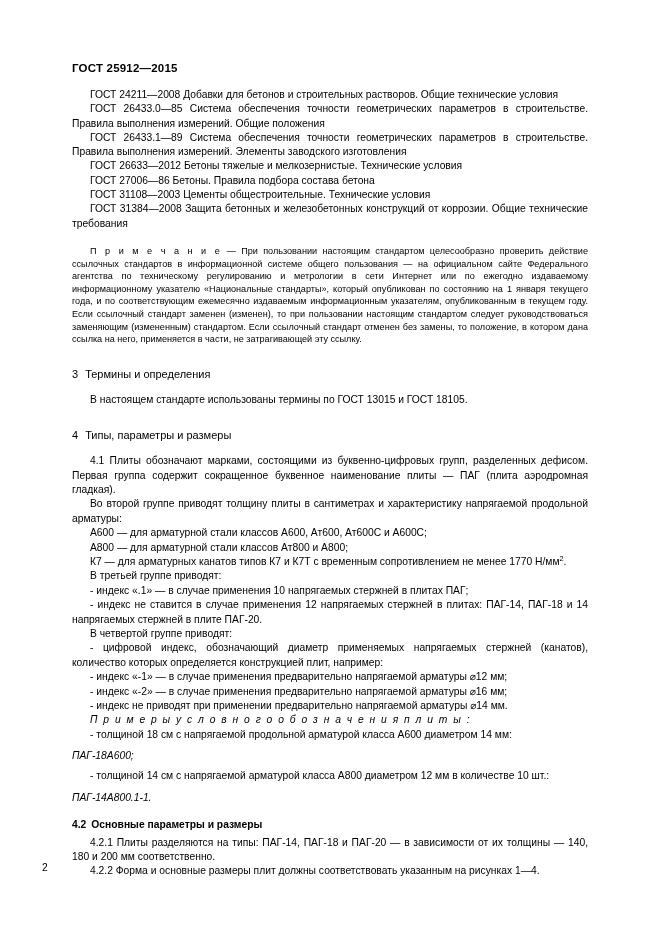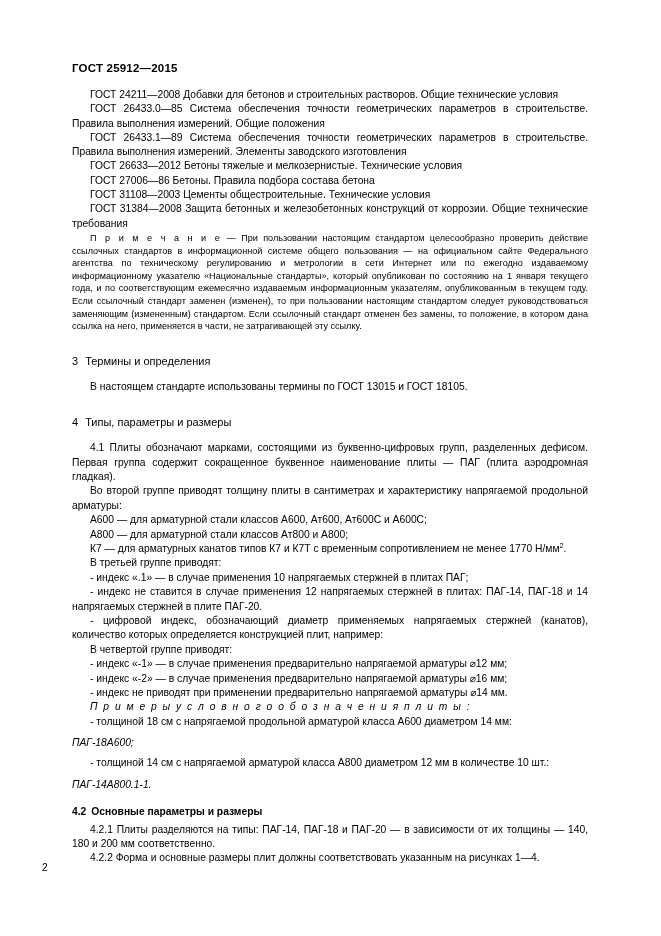--- a/index.html
+++ b/index.html
@@ -35,21 +35,21 @@
     width: 516px;
   }
   .std-line {
     font-size: 10.3px;
     line-height: 14.3px;
     text-indent: 18px;
     text-align: justify;
     margin: 0;
   }
   .note {
-    margin-top: 1px;
+    margin-top: 14px;
     font-size: 9.1px;
     line-height: 12.6px;
     text-align: justify;
     text-indent: 18px;
   }
   .spaced {
     letter-spacing: 1.6px;
   }
   .section-title {
     font-size: 11px;
@@ -133,22 +133,22 @@
     <div class="gap"></div>
 
     <p class="body-par">4.1  Плиты обозначают марками, состоящими из буквенно-цифровых групп, разделенных дефисом. Первая группа содержит сокращенное буквенное наименование плиты — ПАГ (плита аэродромная гладкая).</p>
     <p class="body-par">Во второй группе приводят толщину плиты в сантиметрах и характеристику напрягаемой продольной арматуры:</p>
     <p class="body-par">А600 — для арматурной стали классов А600, Ат600, Ат600С и А600С;</p>
     <p class="body-par">А800 — для арматурной стали классов Ат800 и А800;</p>
     <p class="body-par"><span>К7 — для арматурных канатов типов К7 и К7Т с временным сопротивлением не менее 1770 Н/мм</span><sup>2</sup><span>.</span></p>
     <p class="body-par">В третьей группе приводят:</p>
     <p class="body-par">- индекс «.1» — в случае применения 10 напрягаемых стержней в плитах ПАГ;</p>
     <p class="body-par">- индекс не ставится в случае применения 12 напрягаемых стержней в плитах: ПАГ-14, ПАГ-18 и 14 напрягаемых стержней в плите ПАГ-20.</p>
+    <p class="body-par">В четвертой группе приводят:</p>
     <p class="body-par">- цифровой индекс, обозначающий диаметр применяемых напрягаемых стержней (канатов), количество которых определяется конструкцией плит, например:</p>
-    <p class="body-par">В четвертой группе приводят:</p>
     <p class="body-par">- индекс «-1» — в случае применения предварительно напрягаемой арматуры ⌀12 мм;</p>
     <p class="body-par">- индекс «-2» — в случае применения предварительно напрягаемой арматуры ⌀16 мм;</p>
     <p class="body-par">- индекс не приводят при применении предварительно напрягаемой арматуры ⌀14 мм.</p>
 
     <p class="body-par italic-spaced">П р и м е р ы   у с л о в н о г о   о б о з н а ч е н и я   п л и т ы :</p>
     <p class="body-par">- толщиной 18 см с напрягаемой продольной арматурой класса А600 диаметром 14 мм:</p>
     <p class="center-italic">ПАГ-18А600;</p>
     <p class="body-par">- толщиной 14 см с напрягаемой арматурой класса А800 диаметром 12 мм в количестве 10 шт.:</p>
     <p class="center-italic">ПАГ-14А800.1-1.</p>
 

